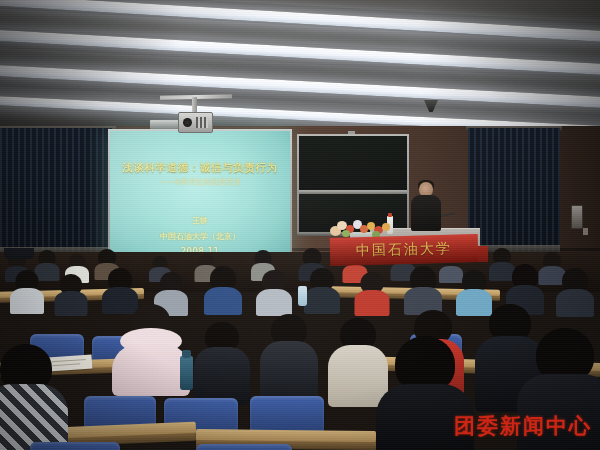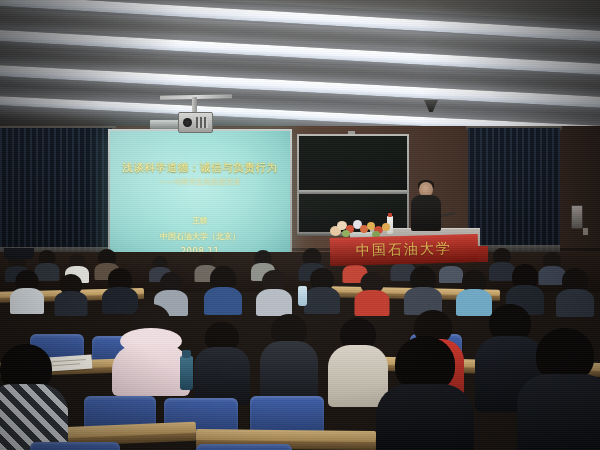--- a/index.html
+++ b/index.html
@@ -575,13 +575,14 @@
       <div class="pb" style="top:46px;width:96px;height:88px;background:linear-gradient(#1c1f26,#0a0c10);border-radius:30px 30px 6px 6px;"></div>
     </div>
 
     <div class="seat" style="left:30px;top:194px;width:90px;height:30px;"></div>
     <div class="seat" style="left:196px;top:196px;width:96px;height:28px;"></div>
   </div>
 
   <div class="grade"></div>
   <div class="grain"></div>
 
+  <div class="watermark">团委新闻中心</div>
 </div>
 
 </body></html>

